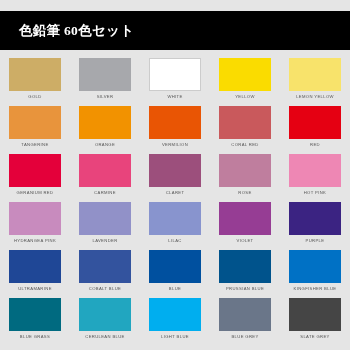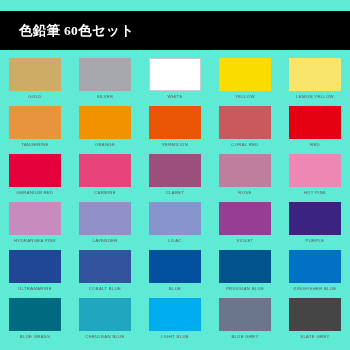--- a/index.html
+++ b/index.html
@@ -10,21 +10,21 @@
     width: 350px;
     height: 350px;
     background: #ffffff;
     font-family: "Liberation Sans", sans-serif;
     overflow: hidden;
   }
   #page {
     width: 350px;
     height: 350px;
     position: relative;
-    background: #5eead4;
+    background: #e5e5e5;
   }
   
   .title-bar {
     position: absolute;
     left: 0;
     top: 11px;
     width: 350px;
     height: 39px;
     background: #000000;
     display: flex;

